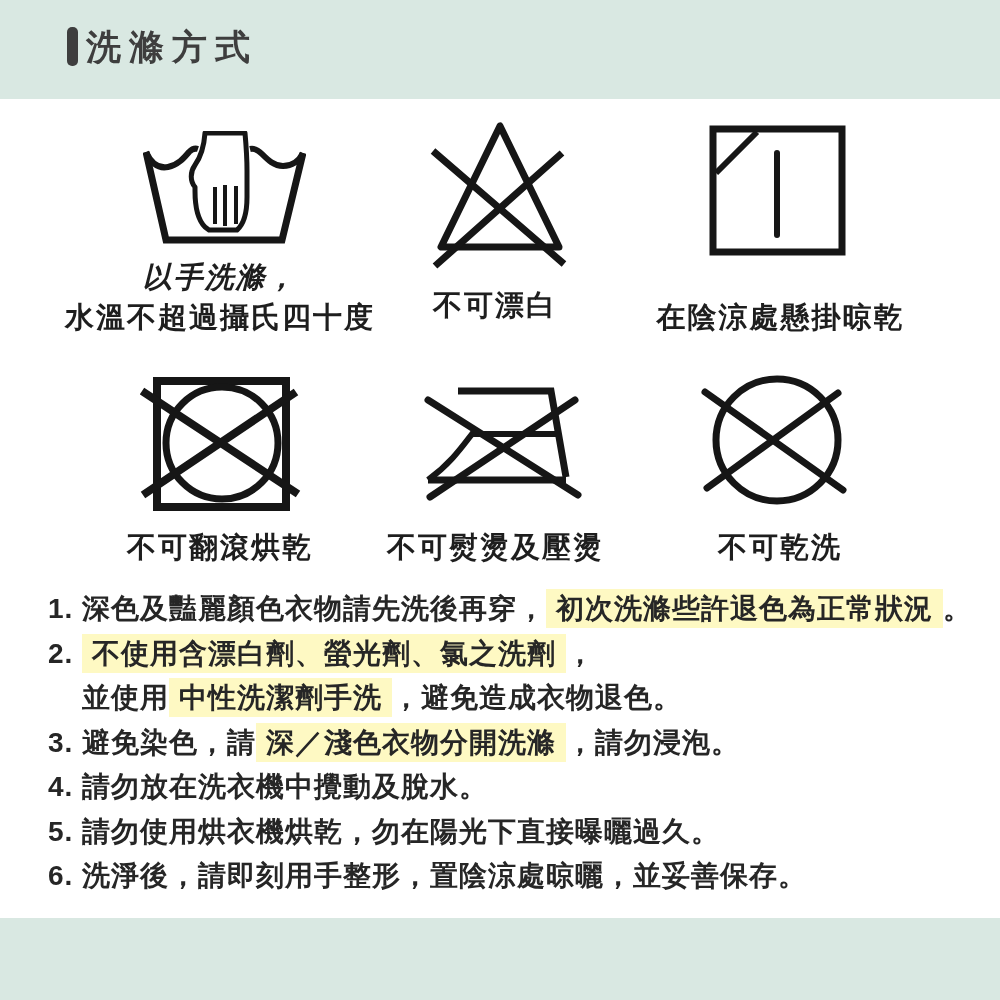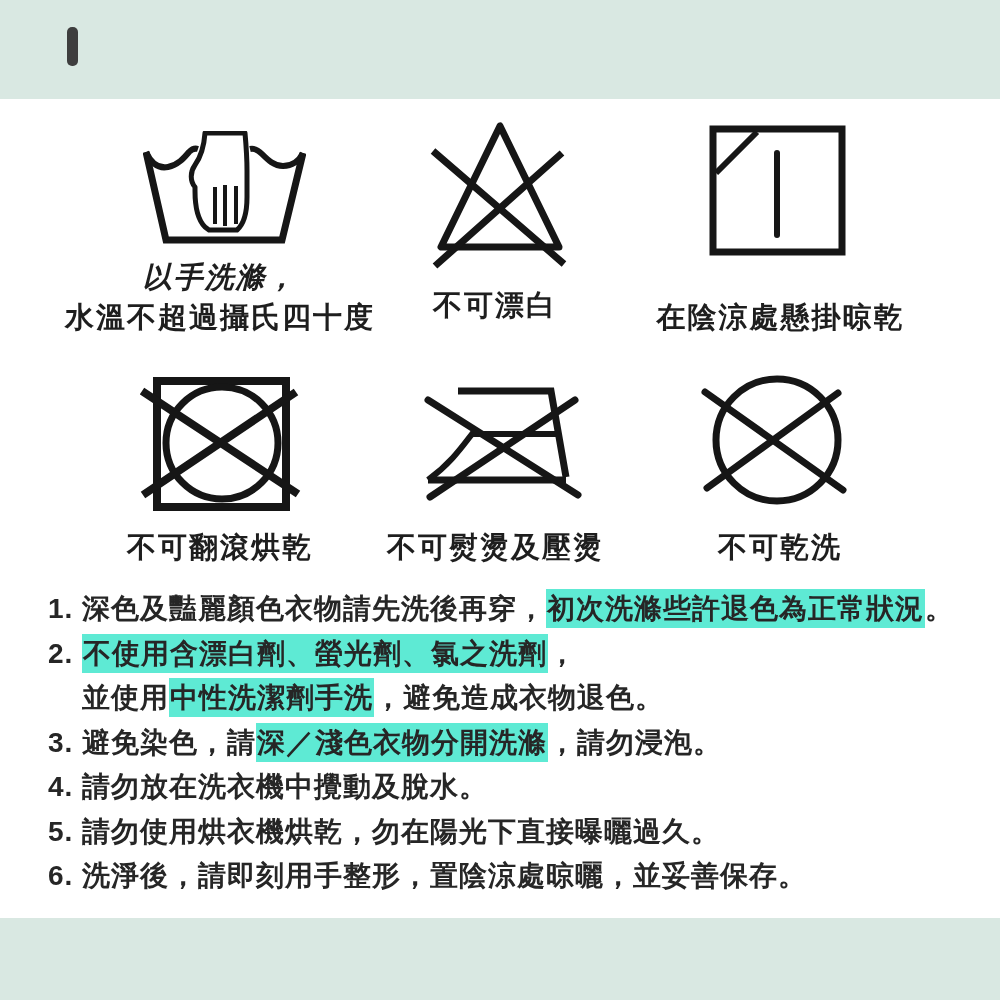--- a/index.html
+++ b/index.html
@@ -13,29 +13,30 @@
   .band-top{top:0;height:99px;}
   .band-bottom{top:918px;height:82px;}
   .title-accent{position:absolute;left:67px;top:27px;width:11px;height:39px;background:#3e3e3e;border-radius:5px;}
   .page-title{position:absolute;left:86px;top:24px;font-size:35px;letter-spacing:8px;color:#3e3e3e;white-space:nowrap;}
   .icon{position:absolute;}
   .icon svg{display:block;}
   .sym-label{position:absolute;text-align:center;font-size:29px;letter-spacing:2px;color:#1e1e1e;white-space:nowrap;}
   .list{position:absolute;left:48px;top:587px;width:940px;}
   .row{display:flex;align-items:center;height:44.5px;font-size:28px;letter-spacing:1px;white-space:nowrap;}
   .num{width:34px;flex:none;}
-  .hl{background:#5eead4;padding:4px 1px;}
+  .hl{background:#fef9c3;padding:4px 10px;}
   .hl:empty{display:none;}
   .stroke{fill:none;stroke:#161616;}
 </style>
 </head>
 <body>
 
 <div class="band band-top">
   <div class="title-accent"></div>
+  <div class="page-title">洗滌方式</div>
 </div>
 
 <div class="band band-bottom"></div>
 
 <div class="icon" style="left:143px;top:131px;">
   <svg width="163" height="116" viewBox="0 0 163 116">
     <path class="stroke" stroke-width="7" d="M3,21 L23,109 L139,109 L160,22"></path>
     <path class="stroke" stroke-width="6" d="M3,21 C8,32 15,38 25,36 C35,34 41,27 46,21 C49,18 52,17 55,18"></path>
     <path class="stroke" stroke-width="6" d="M107,18 C111,17 115,19 119,23 C125,29 131,35 140,35 C150,35 156,30 160,22"></path>
     <path d="M62,2 C61,16 57,27 52,34 C47,41 47,50 52,56 L52,60 C52,75 55,89 62,96 L66,99 L94,99 C101,93 104,80 104,66 L104,40 C104,26 103,13 102,2 Z" fill="#ffffff" stroke="#161616" stroke-width="5" stroke-linejoin="round"></path>

